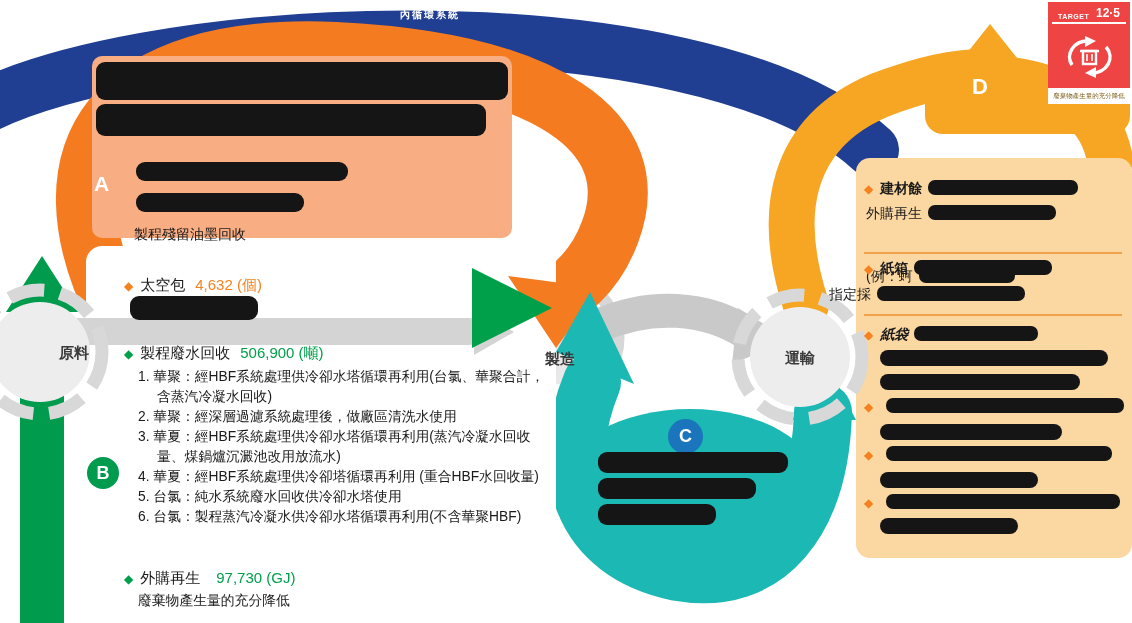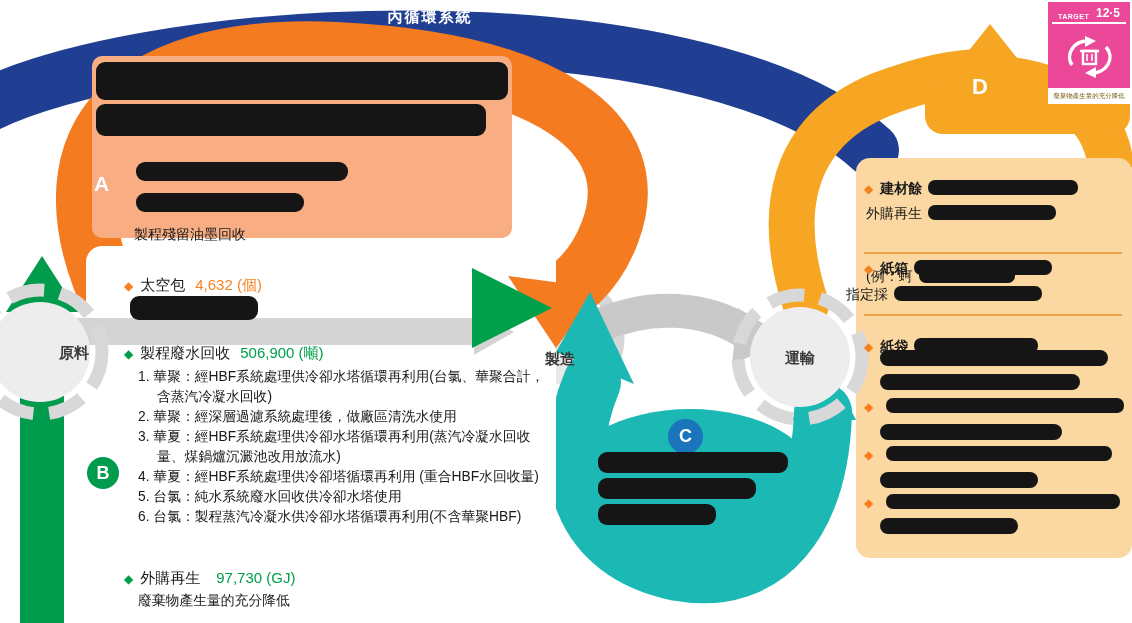--- a/index.html
+++ b/index.html
@@ -1,40 +1,40 @@
 <!DOCTYPE html>
 <html><head>
 <meta charset="utf-8">
 <style>
   html,body{margin:0;padding:0;background:#fff;}
   #canvas{position:relative;width:1132px;height:623px;background:#fff;overflow:hidden;
           font-family:"Liberation Sans","DejaVu Sans",sans-serif;color:#1a1a1a;}
   .abs{position:absolute;}
   svg.layer{position:absolute;left:0;top:0;}
   
-  .title{color:#fff;font-weight:bold;font-size:15px;letter-spacing:2px;text-align:center;}
+  .title{color:#fff;font-weight:bold;font-size:10px;letter-spacing:2px;text-align:center;}
   .node-label{font-size:15px;font-weight:bold;color:#3a3a3a;text-align:center;}
   .letter{color:#fff;font-weight:bold;}
   .circle-badge{border-radius:50%;color:#fff;font-weight:bold;display:flex;align-items:center;justify-content:center;font-size:18px;}
   .row{white-space:nowrap;font-weight:normal;font-size:15px;}
   .diamond{font-size:12px;margin-right:7px;}
   .o{color:#f5821f;} .g{color:#00a04b;}
   .val{margin-left:10px;}
   .note{font-size:13.8px;color:#1a1a1a;white-space:nowrap;}
   .list{font-size:13.8px;line-height:20px;width:412px;color:#1a1a1a;}
   .list div{padding-left:19px;text-indent:-19px;}
   
   .pill{position:absolute;background:#151515;border-radius:9px;}
   .pill-inline{display:inline-block;background:#151515;border-radius:7px;height:15px;vertical-align:-2px;margin-left:6px;}
   
   .ext-line{font-size:14px;white-space:nowrap;color:#1a1a1a;}
   .ext-line b{font-weight:bold;}
   .sep{position:absolute;height:2px;background:#f0a24b;}
   
-  .sdg{position:absolute;left:1048px;top:2px;width:82px;height:102px;background:#ec4899;display:flex;flex-direction:column;box-sizing:border-box;}
+  .sdg{position:absolute;left:1048px;top:2px;width:82px;height:102px;background:#ef4444;display:flex;flex-direction:column;box-sizing:border-box;}
   .sdg-head{display:flex;justify-content:space-between;align-items:flex-end;padding:4px 6px 2px;border-bottom:2px solid #fff;margin:0 4px;}
   .sdg-target{font-size:7px;color:#fff;font-weight:bold;letter-spacing:.5px;}
   .sdg-num{font-size:12px;color:#fff;font-weight:bold;}
   .sdg-icon{flex:1;display:flex;align-items:center;justify-content:center;}
   .sdg-caption{background:#fff;height:16px;font-size:6.5px;color:#7a5a10;display:flex;align-items:center;justify-content:center;white-space:nowrap;overflow:hidden;padding:0 2px;}
 </style>
 </head>
 <body>
 
 <div id="canvas">
@@ -129,26 +129,26 @@
     <span>外購再生</span><span class="pill-inline" style="width:128px;"></span>
   </div>
   <div class="abs ext-line" style="left:866px;top:232px;margin-top:36px;">
     <span>(例：蚵</span><span class="pill-inline" style="width:96px;"></span>
   </div>
   <div class="sep" style="left:864px;top:252px;width:258px;"></div>
 
   <div class="abs ext-line" style="left:864px;top:260px;">
     <span class="diamond o">◆</span><b>紙箱</b><span class="pill-inline" style="width:138px;"></span>
   </div>
-  <div class="abs ext-line" style="left:846px;top:286px;font-family:Liberation Mono, monospace;">
+  <div class="abs ext-line" style="left:829px;top:286px;font-family:Liberation Mono, monospace;">
     <span>指定採</span><span class="pill-inline" style="width:148px;"></span>
   </div>
   <div class="sep" style="left:864px;top:314px;width:258px;"></div>
 
-  <div class="abs ext-line" style="left:864px;top:338px;">
+  <div class="abs ext-line" style="left:864px;top:326px;font-style:italic;">
     <span class="diamond o">◆</span><b>紙袋</b><span class="pill-inline" style="width:124px;"></span>
   </div>
   <div class="pill" style="left:880px;top:350px;width:228px;height:16px;"></div>
   <div class="pill" style="left:880px;top:374px;width:200px;height:16px;"></div>
 
   <div class="abs ext-line" style="left:864px;top:398px;">
     <span class="diamond o">◆</span><span class="pill-inline" style="width:238px;"></span>
   </div>
   <div class="pill" style="left:880px;top:424px;width:182px;height:16px;"></div>
 

